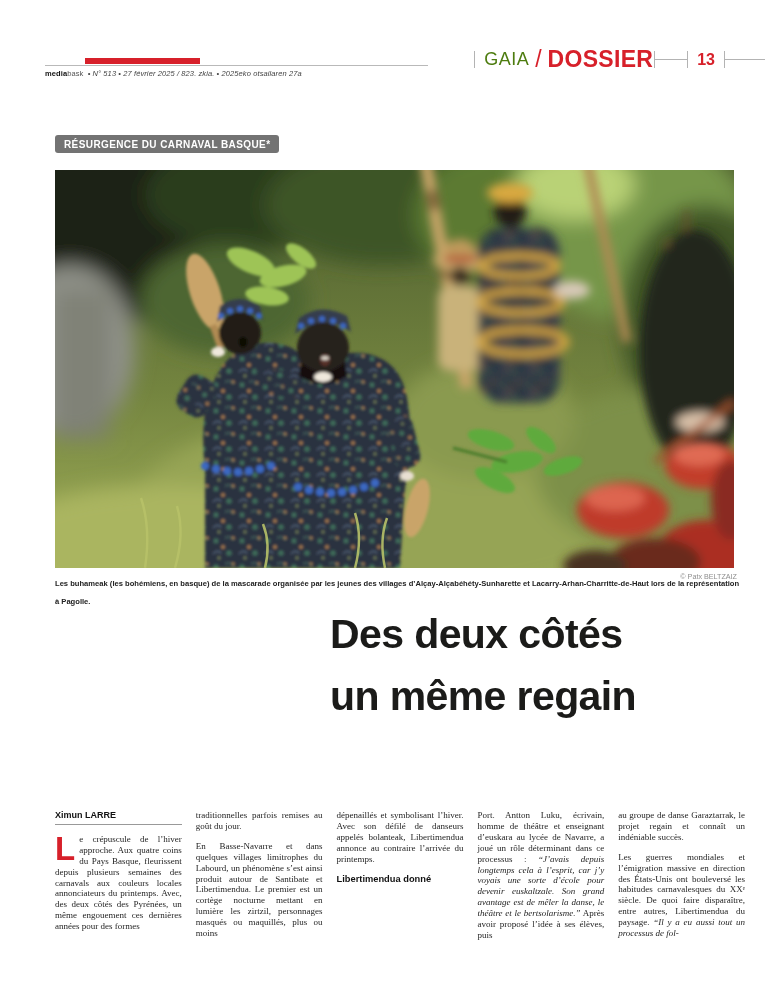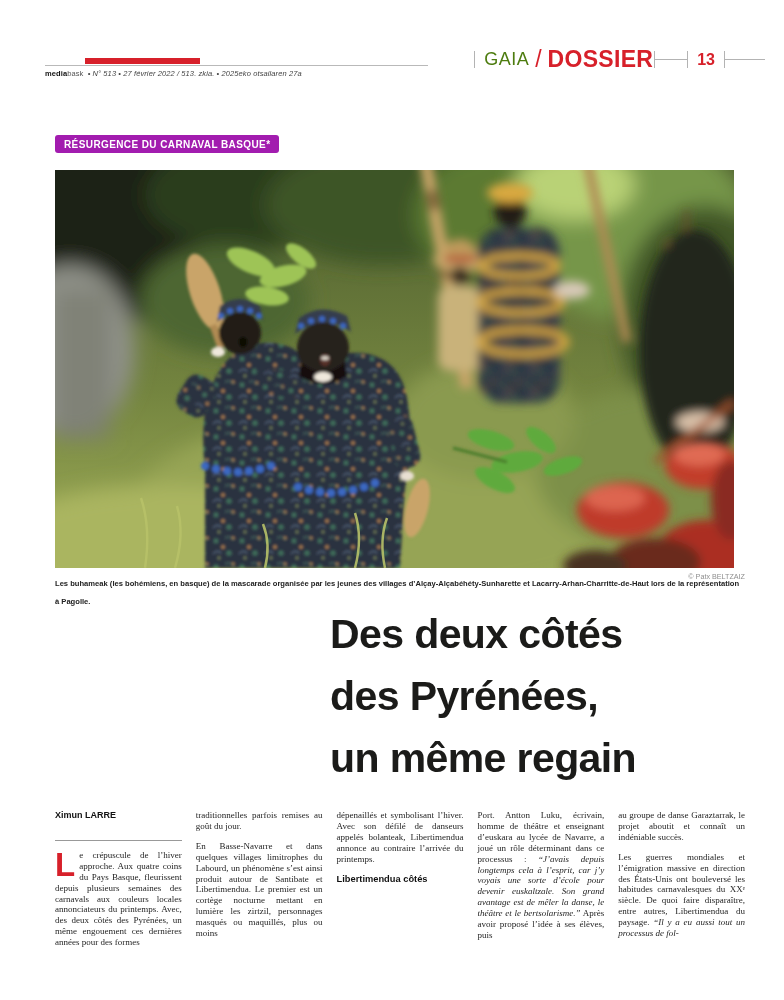--- a/index.html
+++ b/index.html
@@ -16,63 +16,63 @@
   .mast-left .issue{font-style:italic;color:#444;margin-left:2px;}
   .mast-right{position:absolute;right:19px;top:46px;display:flex;align-items:center;}
   .tick{width:1px;height:17px;background:#b3b3b3;}
   .hline{height:1px;background:#b3b3b3;}
   .sec-light{font-size:18px;color:#4d7c0f;font-weight:400;letter-spacing:.5px;margin:0 6px 0 9px;}
   .sec-sep{font-size:23px;color:#d7202a;font-weight:400;margin-right:6px;}
   .sec-bold{font-size:23px;color:#d7202a;font-weight:800;letter-spacing:.3px;margin-right:1px;}
   .pagenum{font-size:16px;color:#d7202a;font-weight:800;margin:0 9px;text-align:right;}
   
   .kicker{
-    position:absolute;left:55px;top:135px;background:#a21caf;color:#fff;
+    position:absolute;left:55px;top:135px;background:#737373;color:#fff;
     font-size:10px;font-weight:700;letter-spacing:.4px;padding:4px 9px 3px;border-radius:3px;
   }
   
   .photo{position:absolute;left:55px;top:170px;width:679px;height:398px;overflow:hidden;background:#5c6c38;}
   .caption-row{position:absolute;left:55px;top:572px;width:690px;}
   .caption{font-size:7.6px;font-weight:700;color:#222;display:inline;}
-  .credit{position:absolute;right:0;top:0;font-size:7.2px;color:#8e8e8e;font-weight:400;}
+  .credit{position:absolute;right:8px;top:0;font-size:7.2px;color:#8e8e8e;font-weight:400;}
   
   .standfirst{
     position:absolute;left:55px;top:600px;width:264px;
     font-size:20px;line-height:23.8px;color:#454545;text-align:justify;letter-spacing:-.2px;
   }
   .headline{position:absolute;left:330px;top:596px;width:420px;color:#1b1b19;}
   .headline div{font-size:41px;line-height:47px;font-weight:700;letter-spacing:-.6px;margin-top:15px;}
   
   .columns{
     position:absolute;left:55px;top:810px;width:690px;height:145px;
     display:grid;grid-template-columns:repeat(5,1fr);column-gap:14px;overflow:hidden;
   }
   .col{font-family:"Liberation Serif",serif;font-size:9px;line-height:10.9px;color:#1e1e1e;text-align:justify;}
   .byline{
     font-family:"Liberation Sans",sans-serif;font-size:9px;font-weight:700;color:#111;
-    border-bottom:1px solid #999;padding-bottom:19px;margin-bottom:9px;
+    border-bottom:1px solid #999;padding-bottom:3px;margin-bottom:9px;
   }
   .body-p{margin:0 0 9px 0;}
   .subhead{font-family:"Liberation Sans",sans-serif;font-size:9.3px;font-weight:700;color:#111;margin:4px 0 2px;}
   .dropcap{
     float:left;font-family:"Liberation Sans",sans-serif;font-weight:700;
     font-size:33px;line-height:27px;color:#d7202a;margin:1px 4px 0 0;
   }
   .ital{font-style:italic;}
 </style>
 </head>
 <body>
 
 <div class="page">
 
   <div class="mast-rule"></div>
   <div class="mast-redbar"></div>
   <div class="mast-left">
     <span class="brand-b">media</span><span class="brand-l">bask</span>
-    <span class="issue">• N° 513 • 27 février 2022 / 513. zkia. • 2025eko otsailaren 27a</span>
+    <span class="issue">• N° 513 • 27 février 2025 / 823. zkia. • 2025eko otsailaren 27a</span>
   </div>
   <div class="mast-right">
     <div class="tick"></div>
     <span class="sec-light">GAIA</span>
     <span class="sec-sep">/</span>
     <span class="sec-bold">DOSSIER</span>
     <div class="tick"></div>
     <div class="hline" style="width:32px"></div>
     <div class="tick"></div>
     <span class="pagenum">13</span>
@@ -249,39 +249,38 @@
   </div>
 
   <div class="caption-row">
     <span class="caption">Les buhameak (les bohémiens, en basque) de la mascarade organisée par les jeunes des villages d’Alçay-Alçabéhéty-Sunharette et Lacarry-Arhan-Charritte-de-Haut lors de la représentation à Pagolle.</span>
     <span class="credit">© Patx BELTZAIZ</span>
   </div>
 
 
   <div class="headline">
     <div>Des deux côtés</div>
-    <div>des Pyrénées,</div>
     <div>un même regain</div>
   </div>
 
   <div class="columns">
     <div class="col">
       <div class="byline">Ximun LARRE</div>
     <p class="body-p"><span class="dropcap">L</span><span>e crépuscule de l’hiver approche. Aux quatre coins du Pays Basque, fleurissent depuis plusieurs semaines des carnavals aux couleurs locales annonciateurs du printemps. Avec, des deux côtés des Pyrénées, un même engouement ces dernières années pour des formes</span></p>
       </div>
     <div class="col">
         <p class="body-p"><span>traditionnelles parfois remises au goût du jour.</span></p>
         <p class="body-p"><span>En Basse-Navarre et dans quelques villages limitrophes du Labourd, un phénomène s’est ainsi produit autour de Santibate et Libertimendua. Le premier est un cortège nocturne mettant en lumière les zirtzil, personnages masqués ou maquillés, plus ou moins</span></p>
       </div>
     <div class="col">
         <p class="body-p"><span>dépenaillés et symbolisant l’hiver. Avec son défilé de danseurs appelés bolanteak, Libertimendua annonce au contraire l’arrivée du printemps.</span></p>
-        <div class="subhead">Libertimendua côtés</div>
+        <div class="subhead">Libertimendua donné</div>
       </div>
     <div class="col">
         <p class="body-p"><span>Port. Antton Luku, écrivain, homme de théâtre et enseignant d’euskara au lycée de Navarre, a joué un rôle déterminant dans ce processus : </span><span class="ital">“J’avais depuis longtemps cela à l’esprit, car j’y voyais une sorte d’école pour devenir euskaltzale. Son grand avantage est de mêler la danse, le théâtre et le bertsolarisme.”</span><span> Après avoir proposé l’idée à ses élèves, puis</span></p>
       </div>
     <div class="col">
-        <p class="body-p"><span>au groupe de danse Garaztarrak, le projet aboutit et connaît un indéniable succès.</span></p>
+        <p class="body-p"><span>au groupe de danse Garaztarrak, le projet regain et connaît un indéniable succès.</span></p>
         <p class="body-p"><span>Les guerres mondiales et l’émigration massive en direction des États-Unis ont bouleversé les habitudes carnavalesques du XXᵉ siècle. De quoi faire disparaître, entre autres, Libertimendua du paysage. </span><span class="ital">“Il y a eu aussi tout un processus de fol-</span></p>
       </div>
   </div>
 
 </div>
 
 </body></html>

